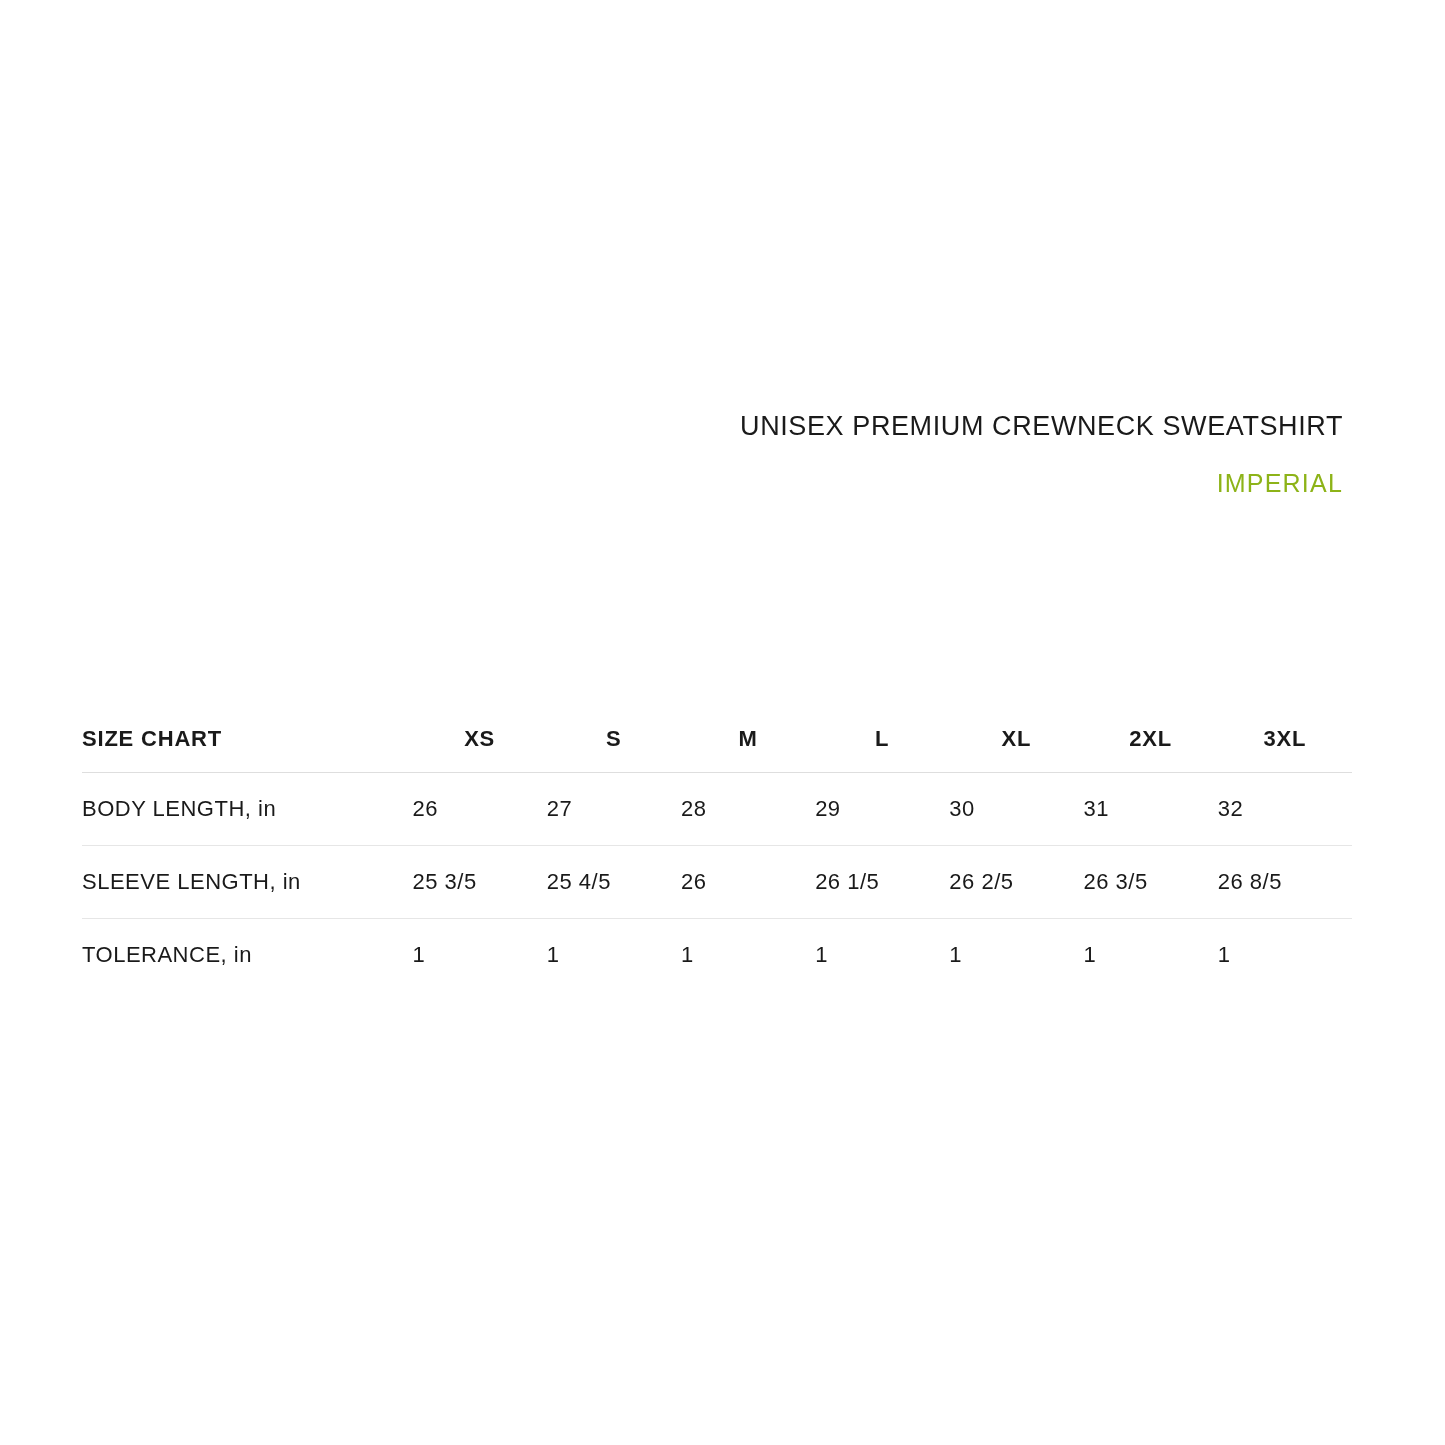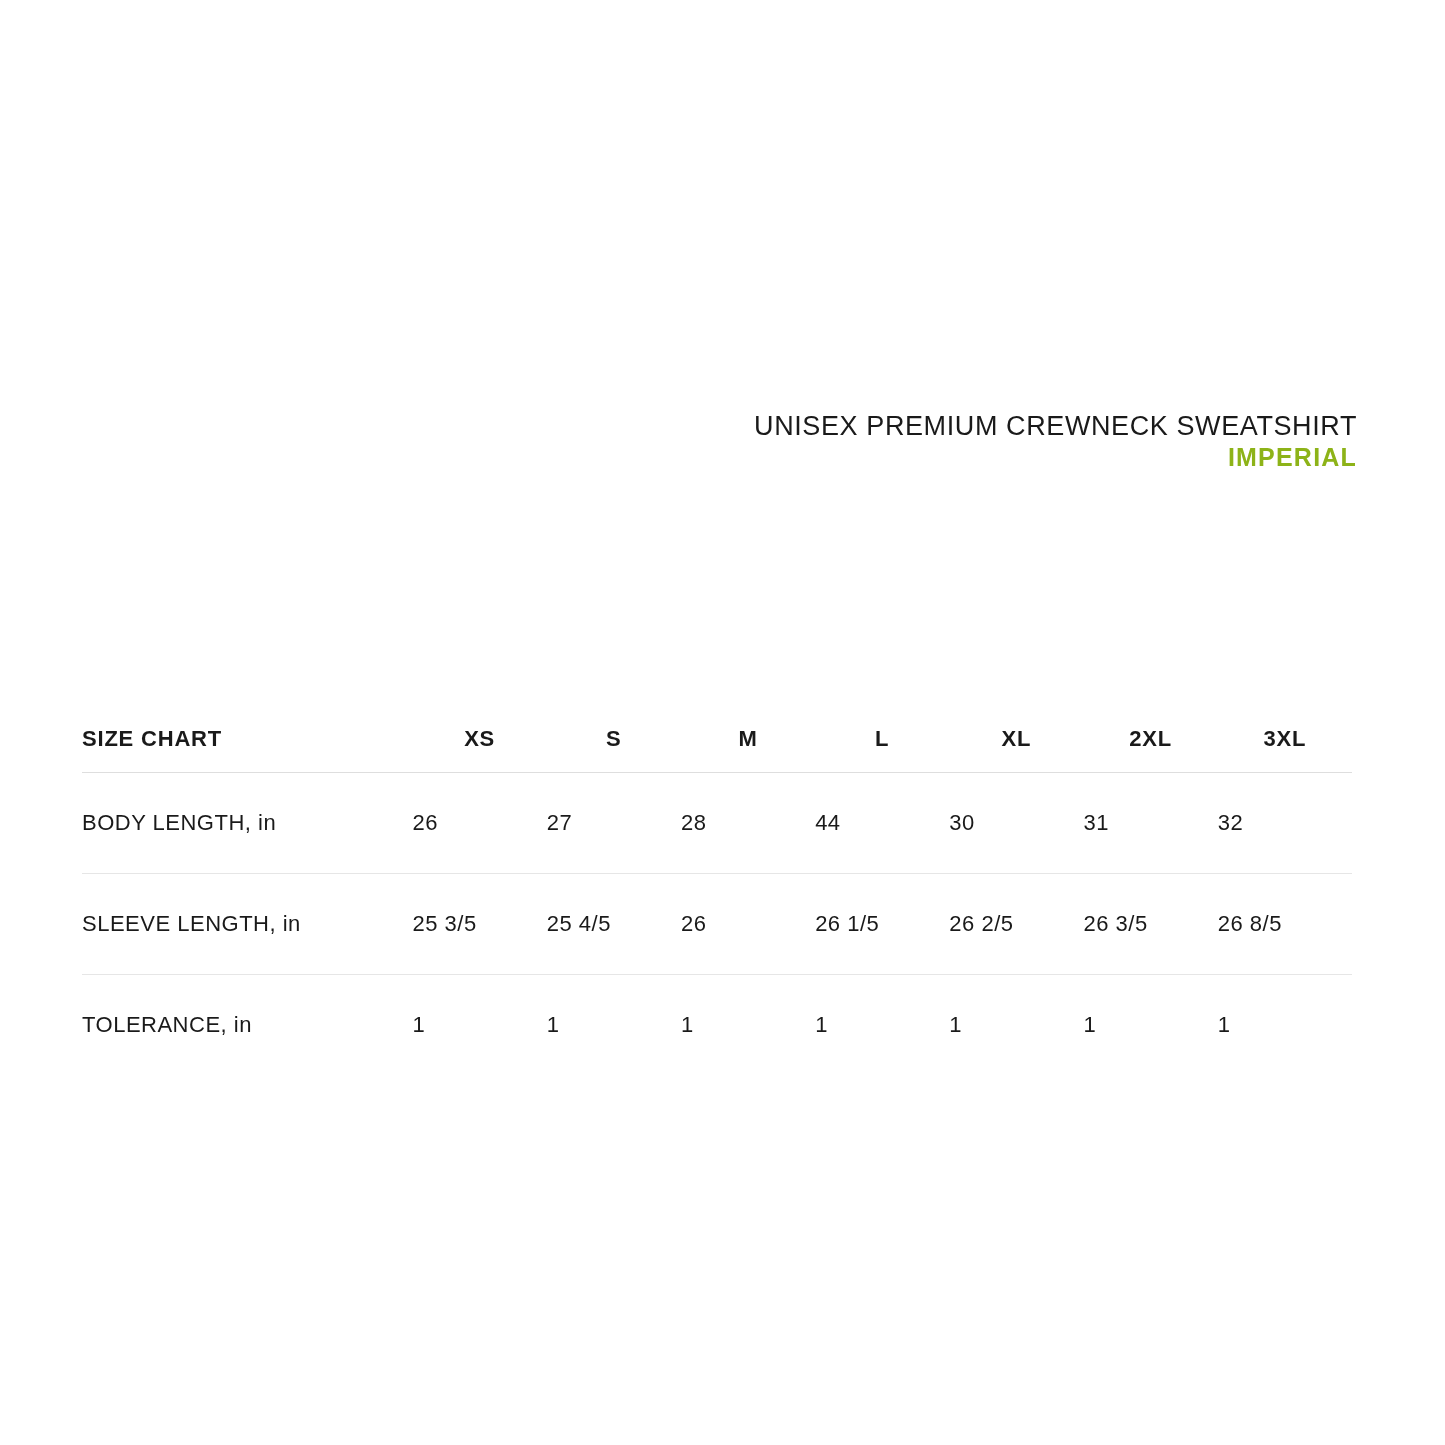--- a/index.html
+++ b/index.html
@@ -16,35 +16,36 @@
   }
   .page {
     position: relative;
     width: 1445px;
     height: 1445px;
     box-sizing: border-box;
   }
   .header {
     position: absolute;
     top: 410px;
-    right: 88px;
+    right: 102px;
     text-align: right;
   }
   .header-title {
     font-size: 27px;
     letter-spacing: 0.6px;
     color: #1a1a1a;
     font-weight: 400;
     line-height: 1.2;
     white-space: nowrap;
   }
   .header-unit {
+    margin-top: 26px;
     font-size: 25px;
     letter-spacing: 1.2px;
-    font-weight: 700;
+    font-weight: 400;
     color: #8db318;
     line-height: 1.2;
   }
   .table-wrap {
     position: absolute;
     top: 706px;
     left: 82px;
     width: 1270px;
   }
   table.size-table {
@@ -61,21 +62,21 @@
     font-size: 22px;
     font-weight: 700;
     letter-spacing: 0.8px;
     color: #1a1a1a;
     border-bottom: 1px solid #dedede;
   }
   thead th.label-col {
     text-align: left;
   }
   tbody tr {
-    height: 101px;
+    height: 73px;
   }
   tbody td {
     font-size: 22px;
     font-weight: 400;
     letter-spacing: 0.5px;
     color: #1a1a1a;
     border-bottom: 1px solid #e6e6e6;
   }
   tbody tr:last-child td {
     border-bottom: none;
@@ -120,21 +121,21 @@
           <th>2XL</th>
           <th>3XL</th>
         </tr>
       </thead>
       <tbody>
         <tr>
           <td class="label-col">BODY LENGTH, in</td>
           <td>26</td>
           <td>27</td>
           <td>28</td>
-          <td>44</td>
+          <td>29</td>
           <td>30</td>
           <td>31</td>
           <td>32</td>
         </tr>
         <tr>
           <td class="label-col">SLEEVE LENGTH, in</td>
           <td>25 3/5</td>
           <td>25 4/5</td>
           <td>26</td>
           <td>26 1/5</td>

